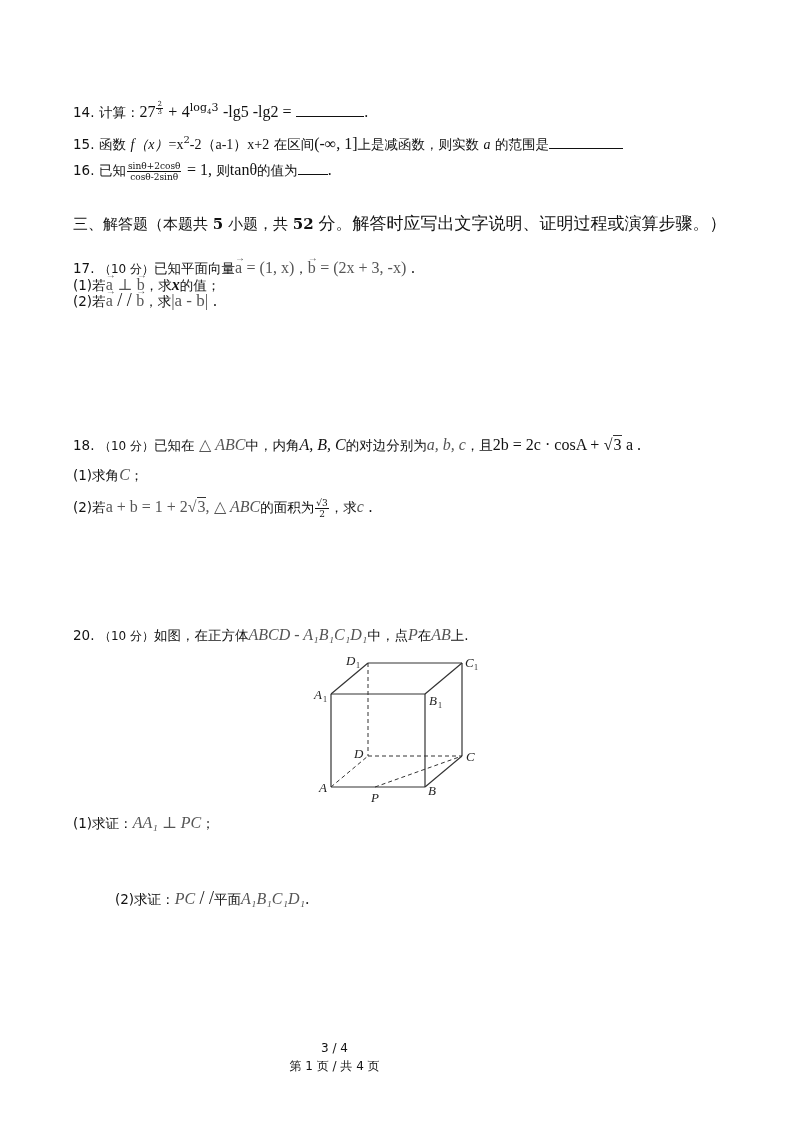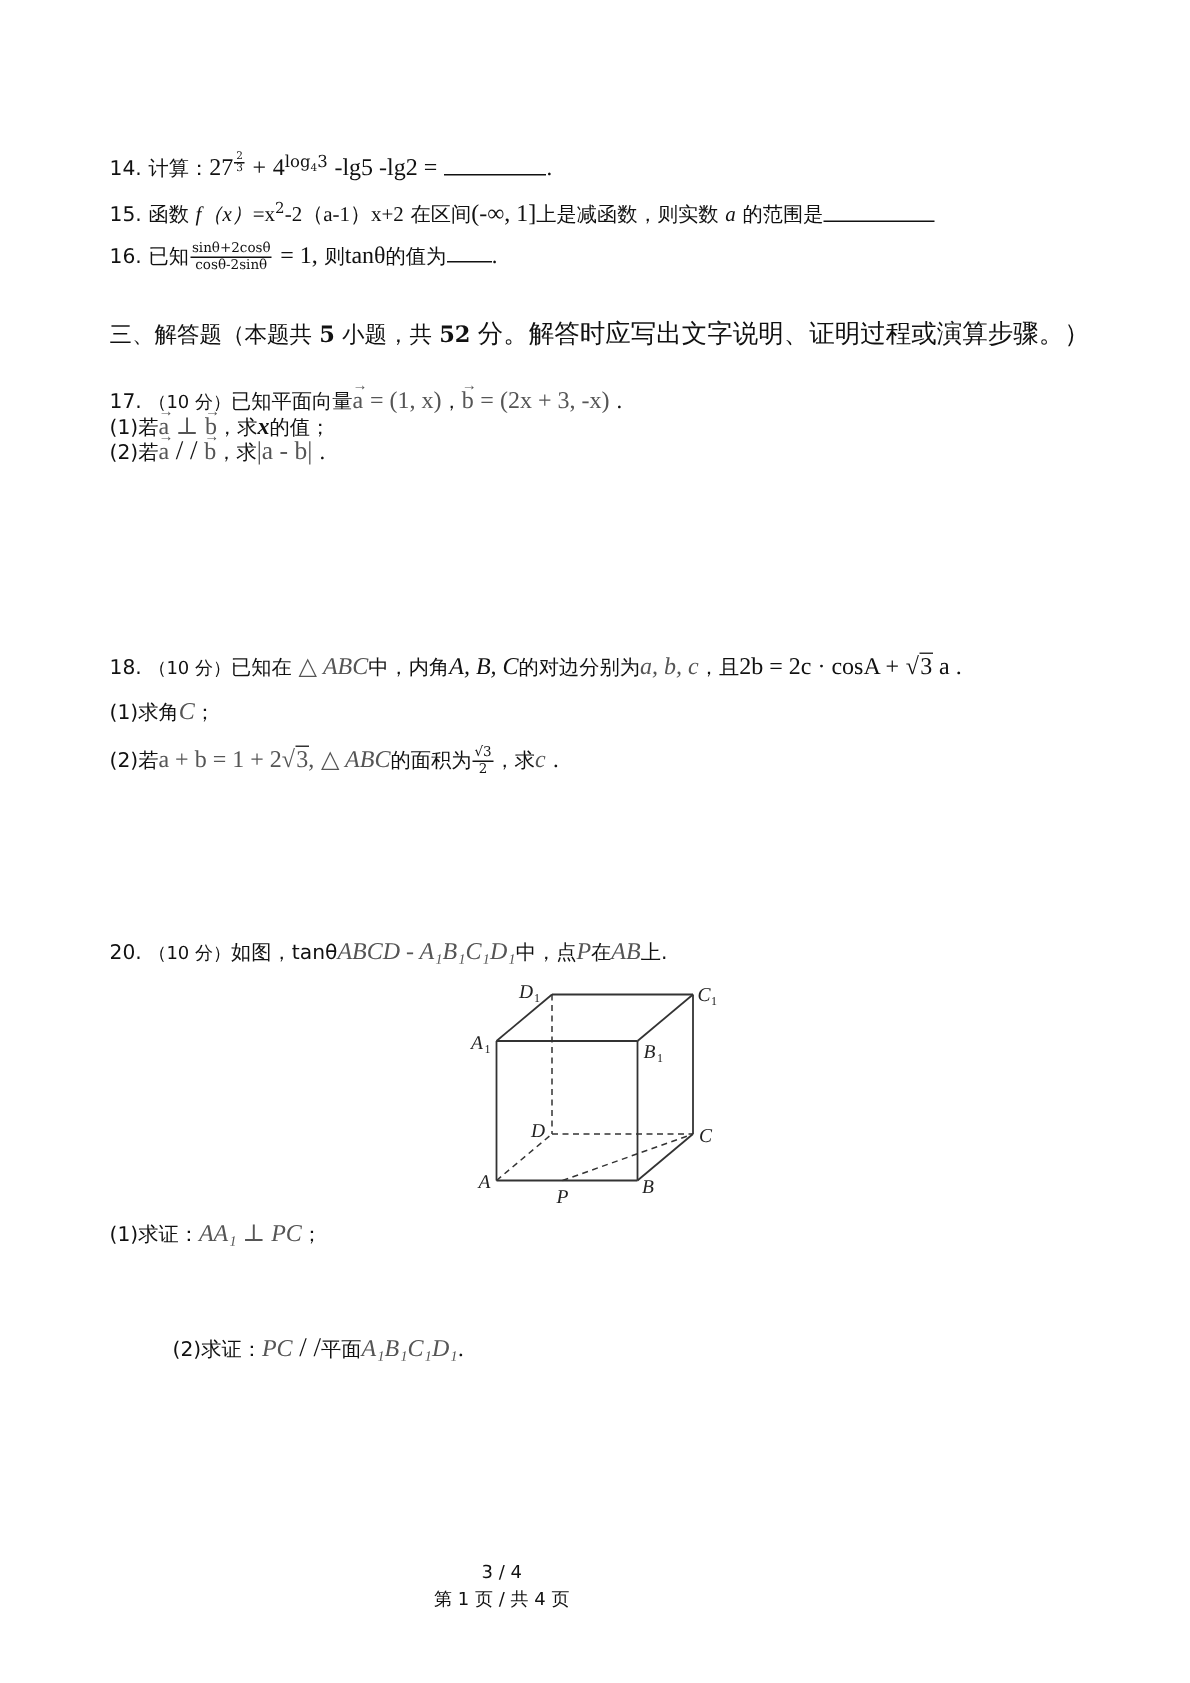--- a/index.html
+++ b/index.html
@@ -92,21 +92,21 @@
   <span class="cn">(1)求角</span><span class="mi gray">C</span><span class="cn">；</span>
 </div>
 <div class="line" style="top:497px;">
   <span class="cn">(2)若</span><span class="m gray">a + b = 1 + 2</span><span class="m gray">√</span><span class="m gray sqrt">3</span><span class="m gray">,</span>
   <span class="mi gray">△ ABC</span><span class="cn">的面积为</span><span class="frac"><span class="num">√3</span><span class="den">2</span></span><span class="cn">，求</span><span class="mi gray">c</span>
   <span>.</span>
 </div>
 
 <div class="line" style="top:625px;">
   <span class="cn">20.</span>
-  <span class="cn" style="font-size:12px;">（10 分）</span><span class="cn">如图，tanθ</span><span class="mi gray">ABCD - A₁B₁C₁D₁</span><span class="cn">中，点</span><span class="mi gray">P</span><span class="cn">在</span><span class="mi gray">AB</span><span class="cn">上.</span>
+  <span class="cn" style="font-size:12px;">（10 分）</span><span class="cn">如图，在正方体</span><span class="mi gray">ABCD - A₁B₁C₁D₁</span><span class="cn">中，点</span><span class="mi gray">P</span><span class="cn">在</span><span class="mi gray">AB</span><span class="cn">上.</span>
 </div>
 
 <svg style="position:absolute;left:300px;top:645px;" width="200" height="165" viewBox="0 0 200 165">
   <g stroke="#333" stroke-width="1.2" fill="none">
 
     <line x1="31" y1="49" x2="125" y2="49"></line>
     <line x1="31" y1="49" x2="31" y2="142"></line>
     <line x1="31" y1="142" x2="125" y2="142"></line>
     <line x1="125" y1="49" x2="125" y2="142"></line>
 

